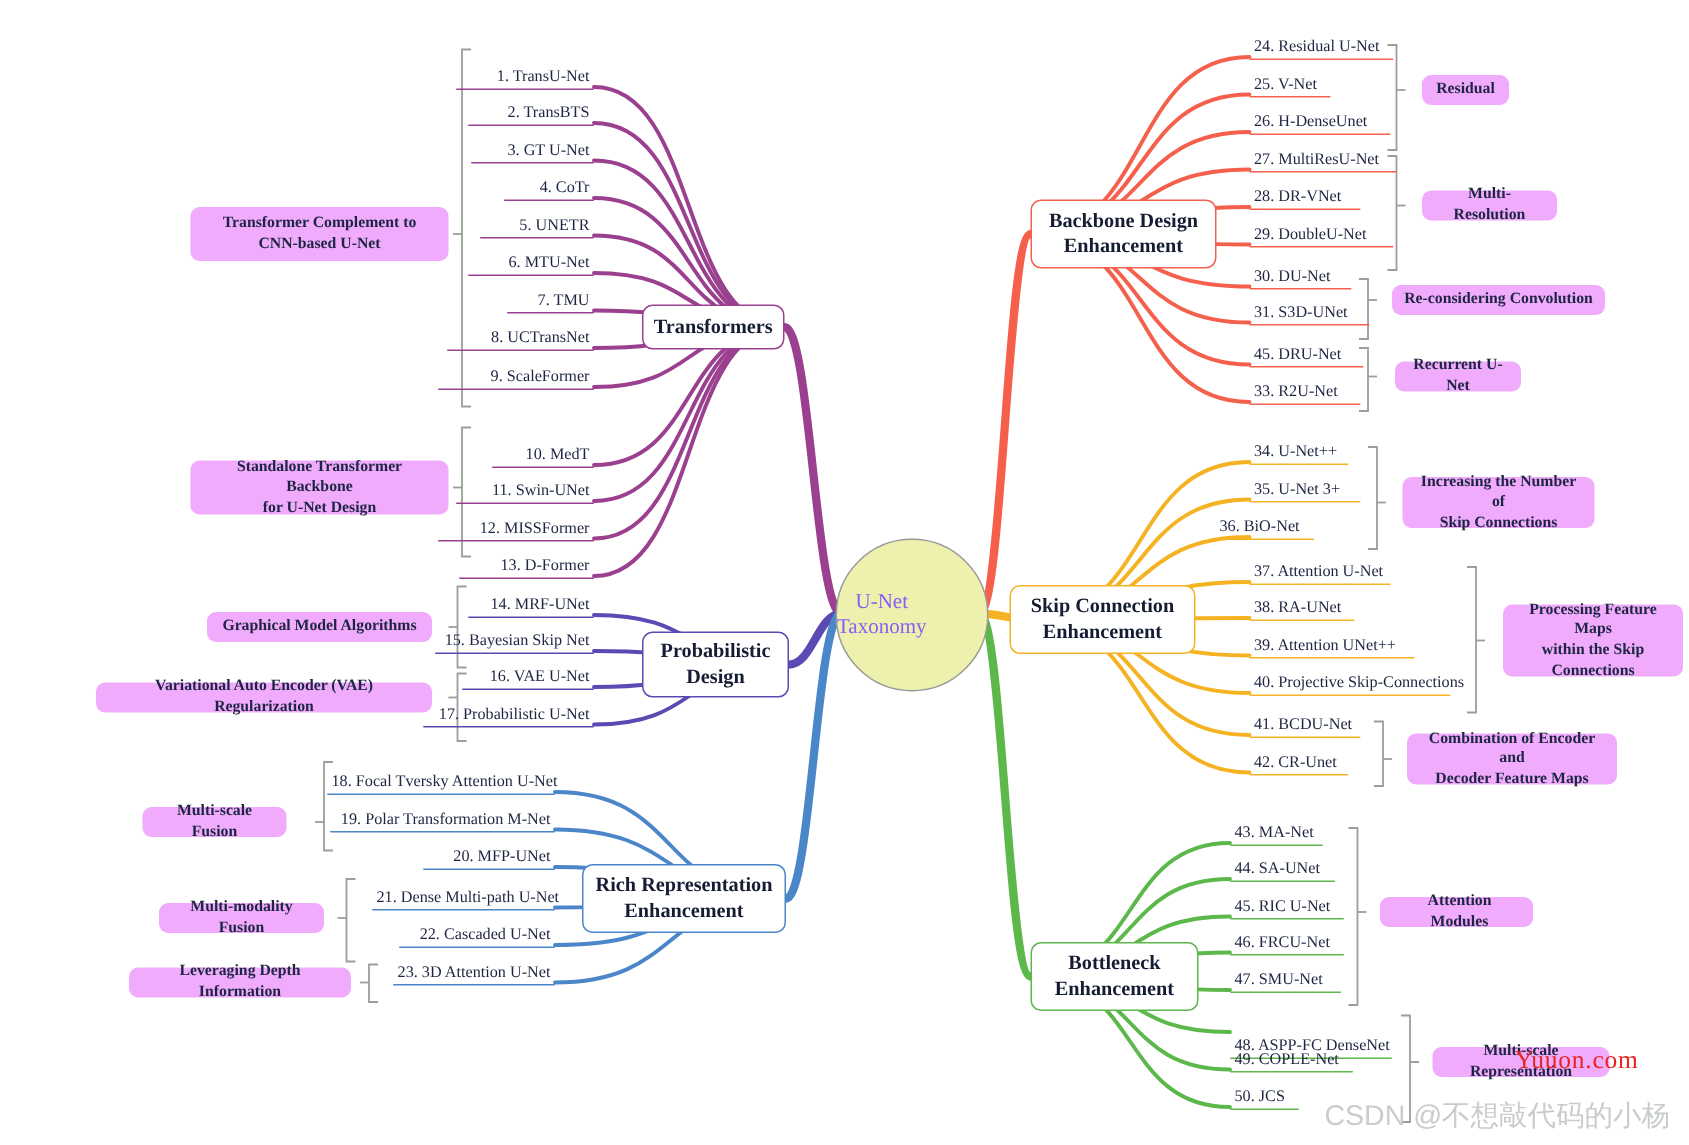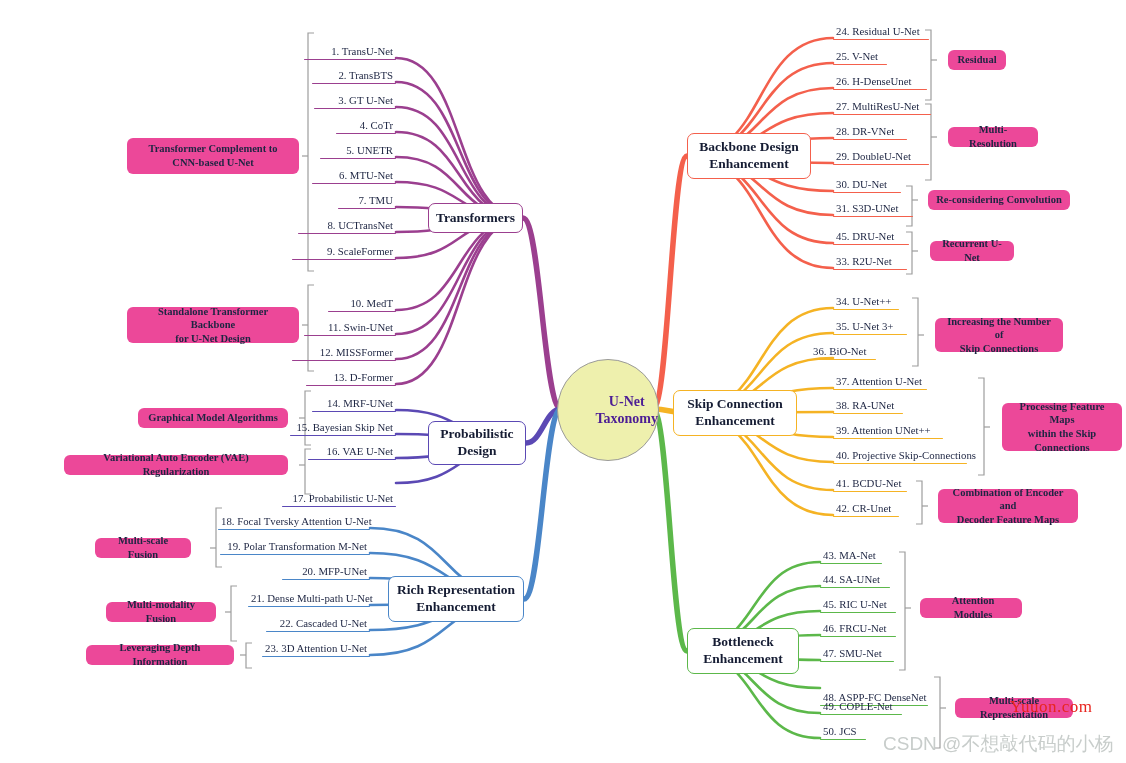--- a/index.html
+++ b/index.html
@@ -11,44 +11,44 @@
     position:relative;
   }
   #canvas{position:absolute;left:0;top:0;width:1126px;height:763px;}
   svg.links{position:absolute;left:0;top:0;width:1126px;height:763px;pointer-events:none;}
 
   
   .center-node{
     position:absolute;
     width:100px;height:100px;border-radius:50%;
     background:#eef0ad;border:1.6px solid #9a9a9a;
-    display:flex;align-items:center;justify-content:flex-end;
+    display:flex;align-items:center;justify-content:flex-start;
     text-align:center;line-height:1.25;
-    font-weight:bold;font-size:14px;color:#4c1d95;
+    font-weight:normal;font-size:14px;color:#8b5cf6;
     z-index:6;
   }
 
   
   .branch-node{
     position:absolute;
     background:#ffffff;
     border:1.4px solid #888;
     border-radius:7px;
     display:flex;align-items:center;justify-content:center;
     text-align:center;line-height:1.25;
     font-weight:bold;font-size:13.5px;color:#151c33;
     z-index:5;
     box-sizing:border-box;
     padding:4px 6px;
   }
 
   
   .group-label{
     position:absolute;
-    background:#ec4899;
+    background:#f0abfc;
     border-radius:6px;
     display:flex;align-items:center;justify-content:center;
     text-align:center;line-height:1.3;
     font-weight:bold;font-size:10.5px;color:#1d2542;
     box-sizing:border-box;
     padding:4px 8px;
     z-index:4;
   }
 
   
@@ -251,21 +251,21 @@
       <span class="rule" style="background: rgb(91, 73, 180);"></span>
     </div>
     <div class="leaf left-side" style="top: 421px; width: 106px; left: 290px;">
       <span class="txt">15. Bayesian Skip Net</span>
       <span class="rule" style="background: rgb(91, 73, 180);"></span>
     </div>
     <div class="leaf left-side" style="top: 445px; width: 88px; left: 308px;">
       <span class="txt">16. VAE U-Net</span>
       <span class="rule" style="background: rgb(91, 73, 180);"></span>
     </div>
-    <div class="leaf left-side" style="top: 492px; width: 114px; left: 282px;">
+    <div class="leaf left-side" style="top: 470px; width: 114px; left: 282px;">
       <span class="txt">17. Probabilistic U-Net</span>
       <span class="rule" style="background: rgb(91, 73, 180);"></span>
     </div>
     <div class="group-label" style="left: 138px; top: 408px; width: 150px; height: 20px;">
       <div>Graphical Model Algorithms</div>
     </div>
     <div class="group-label" style="left: 64px; top: 455px; width: 224px; height: 20px;">
       <div>Variational Auto Encoder (VAE) Regularization</div>
     </div>
     <div class="branch-node" style="left: 388px; top: 576px; width: 136px; height: 46px; border-color: rgb(74, 134, 200);">

